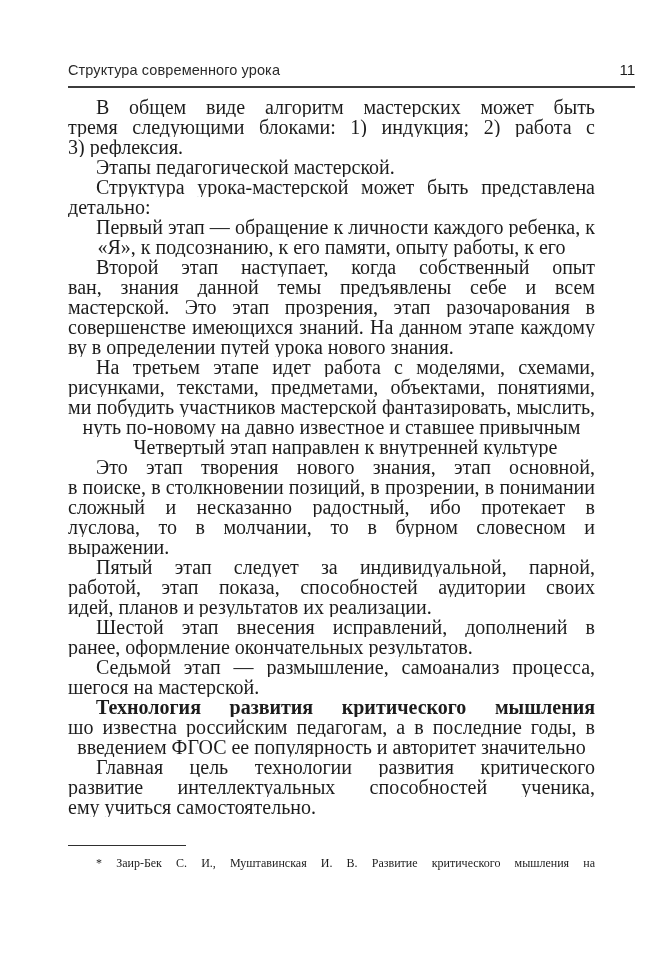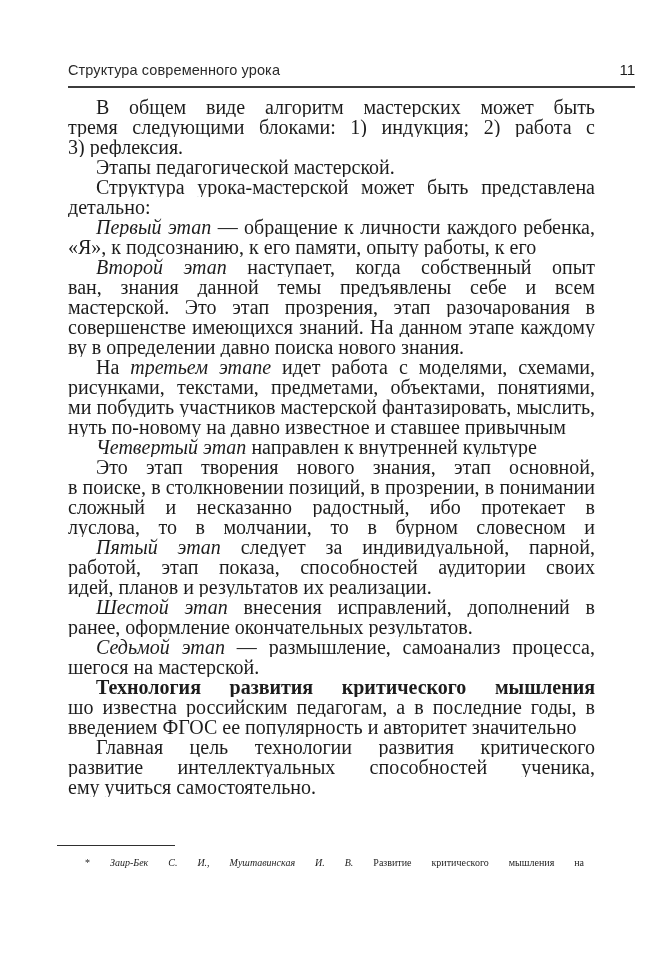--- a/index.html
+++ b/index.html
@@ -38,33 +38,33 @@
     color: #1c1c1c;
   }
   .line {
     text-align: justify;
     text-align-last: justify;
     -moz-text-align-last: justify;
     height: 20px;
     overflow: hidden;
   }
   .line.no-justify {
-    text-align: left;
+    text-align: center;
     text-align-last: left;
     -moz-text-align-last: left;
   }
   .line.indent { padding-left: 28px; }
-  .seg-italic { font-style: italic; }
+  .seg-italic { }
   .seg-bolditalic { font-weight: bold; }
   .footnote {
     position: absolute;
-    left: 57px;
+    left: 68px;
     top: 845px;
     width: 527px;
-    font-size: 10px;
+    font-size: 12px;
     line-height: 20px;
     color: #1c1c1c;
   }
   .footnote-rule {
     width: 118px;
     height: 0;
     border-top: 1.6px solid #2f2f2f;
     margin-bottom: 7px;
   }
   .footnote .line { height: 20px; }
@@ -94,36 +94,37 @@
       </div>
       <div>
         <div class="line indent"><span class="seg-italic">Первый этап</span><span class="seg-normal"> — обращение к личности каждого ребенка, к его</span></div>
         <div class="line no-justify"><span class="seg-normal">«Я», к подсознанию, к его памяти, опыту работы, к его знаниям.</span></div>
       </div>
       <div>
         <div class="line indent"><span class="seg-italic">Второй этап</span><span class="seg-normal"> наступает, когда собственный опыт актуализиро-</span></div>
         <div class="line"><span class="seg-normal">ван, знания данной темы предъявлены себе и всем участникам</span></div>
         <div class="line"><span class="seg-normal">мастерской. Это этап прозрения, этап разочарования в полноте,</span></div>
         <div class="line"><span class="seg-normal">совершенстве имеющихся знаний. На данном этапе каждому участ-</span></div>
-        <div class="line no-justify"><span class="seg-normal">ву в определении давно поиска нового знания.</span></div>
+        <div class="line no-justify"><span class="seg-normal">ву в определении путей урока нового знания.</span></div>
       </div>
       <div>
         <div class="line indent"><span class="seg-normal">На </span><span class="seg-italic">третьем этапе</span><span class="seg-normal"> идет работа с моделями, схемами, таблицами,</span></div>
         <div class="line"><span class="seg-normal">рисунками, текстами, предметами, объектами, понятиями, способны-</span></div>
         <div class="line"><span class="seg-normal">ми побудить участников мастерской фантазировать, мыслить, взгля-</span></div>
         <div class="line no-justify"><span class="seg-normal">нуть по-новому на давно известное и ставшее привычным знание.</span></div>
       </div>
       <div>
         <div class="line no-justify indent"><span class="seg-italic">Четвертый этап</span><span class="seg-normal"> направлен к внутренней культуре личности.</span></div>
       </div>
       <div>
         <div class="line indent"><span class="seg-normal">Это этап творения нового знания, этап основной, мучительно</span></div>
         <div class="line"><span class="seg-normal">в поиске, в столкновении позиций, в прозрении, в понимании с по-</span></div>
         <div class="line"><span class="seg-normal">сложный и несказанно радостный, ибо протекает в сотворчестве,</span></div>
         <div class="line"><span class="seg-normal">луслова, то в молчании, то в бурном словесном и эмоциональном</span></div>
+        <div class="line no-justify"><span class="seg-normal">выражении.</span></div>
       </div>
       <div>
         <div class="line indent"><span class="seg-italic">Пятый этап</span><span class="seg-normal"> следует за индивидуальной, парной, мучительно</span></div>
         <div class="line"><span class="seg-normal">работой, этап показа, способностей аудитории своих наработок,</span></div>
         <div class="line no-justify"><span class="seg-normal">идей, планов и результатов их реализации.</span></div>
       </div>
       <div>
         <div class="line indent"><span class="seg-italic">Шестой этап</span><span class="seg-normal"> внесения исправлений, дополнений в сделанное</span></div>
         <div class="line no-justify"><span class="seg-normal">ранее, оформление окончательных результатов.</span></div>
       </div>

